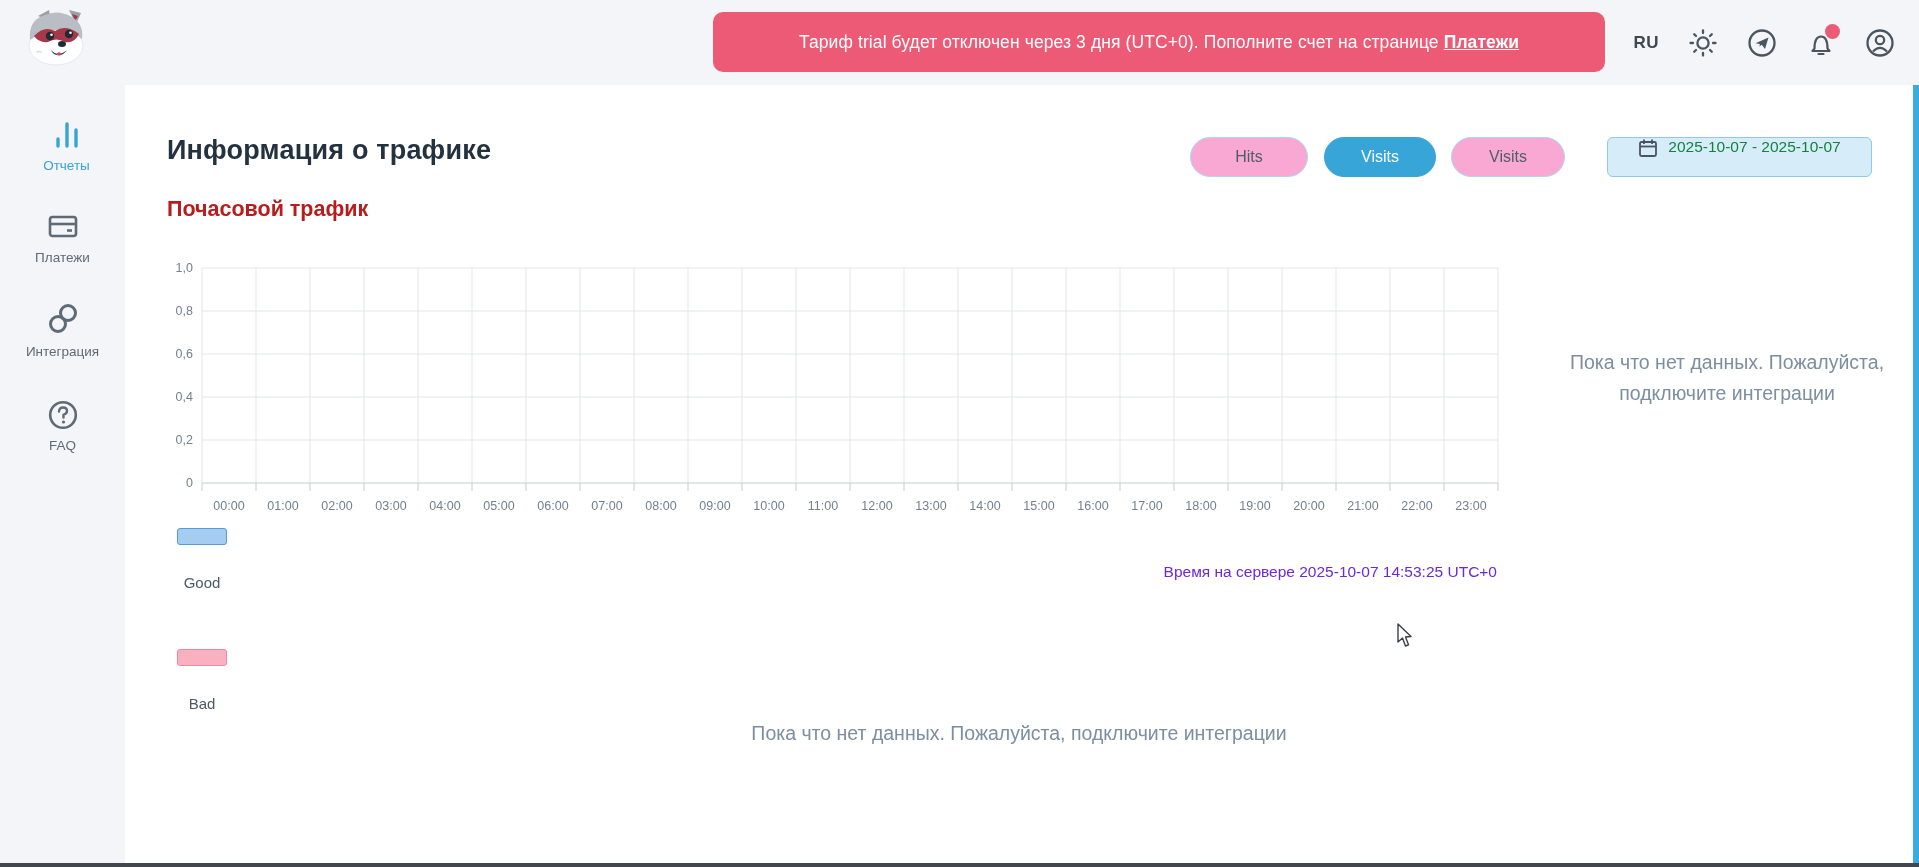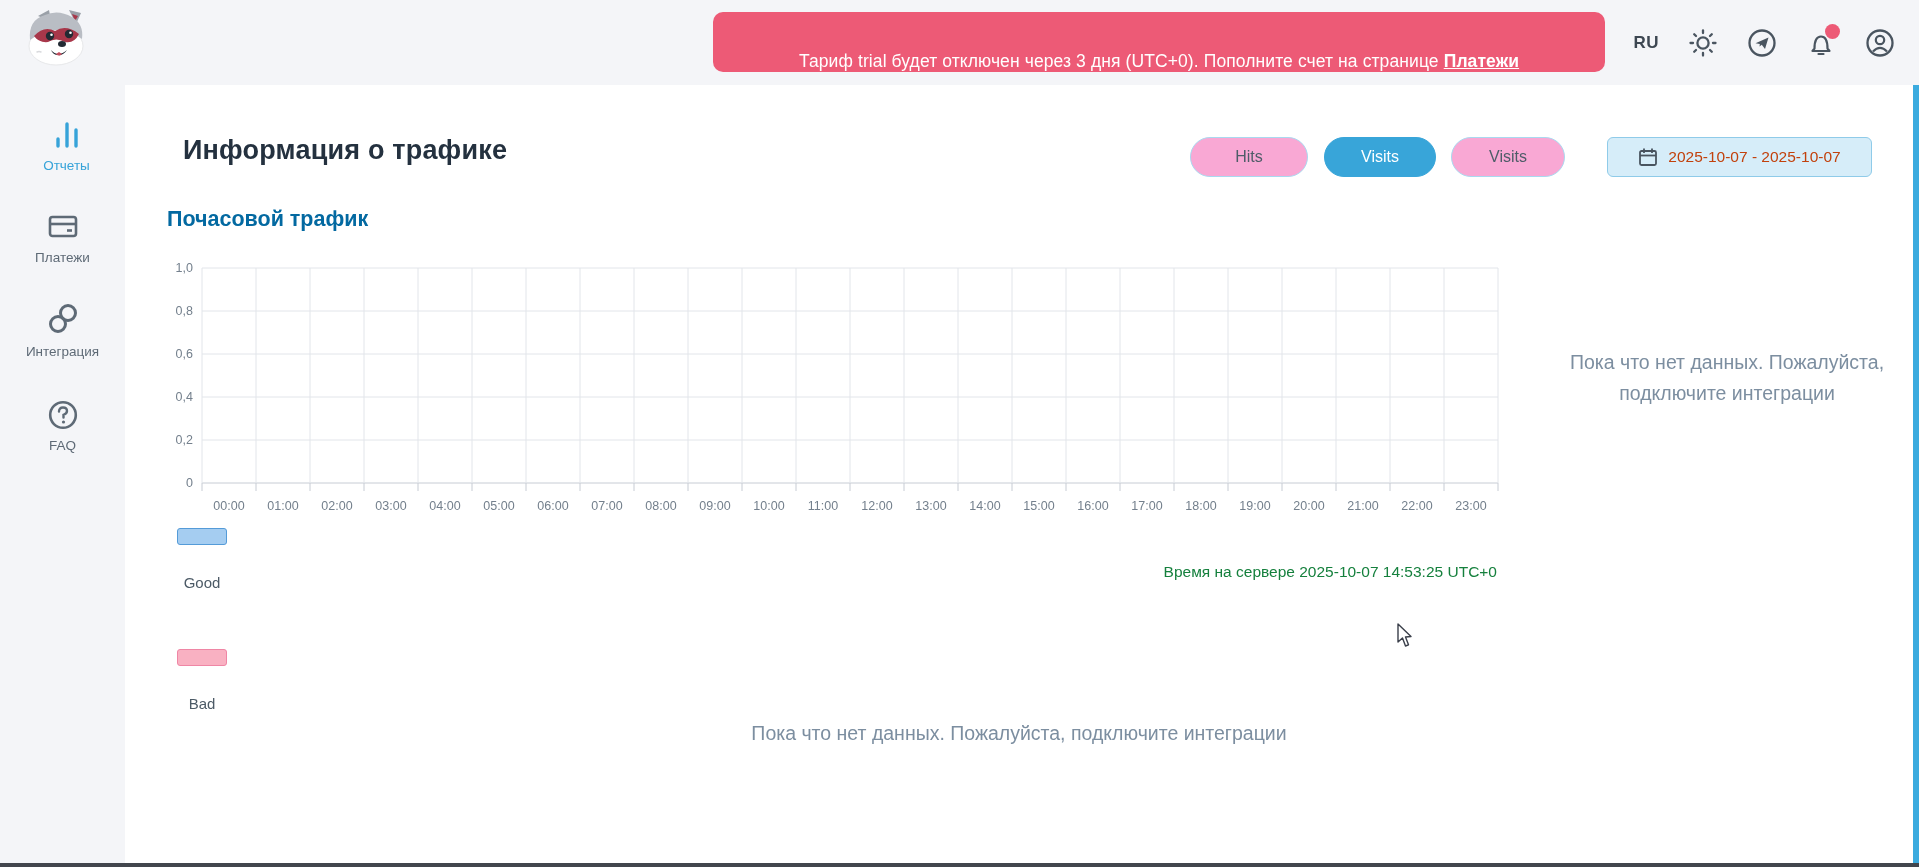--- a/index.html
+++ b/index.html
@@ -27,45 +27,45 @@
   .badge-dot { position:absolute; right:-4px; top:-4px; width:15px; height:15px; border-radius:50%; background:#ed5a76; }
 
   
   .side-item { position:absolute; left:0; width:125px; text-align:center; cursor:pointer; color:#5e6a76; }
   .side-item svg { display:block; margin:0 auto 6px auto; }
   .side-item .lbl { font-size:13.5px; }
   .side-item.active { color:#36a3d9; }
 
   
   #main { position:absolute; left:125px; top:85px; width:1788px; height:778px; background:#ffffff; }
-  #page-title { position:absolute; left:42px; top:50px; font-size:27px; font-weight:bold; color:#24313f; letter-spacing:.2px;margin-left:16px; }
+  #page-title { position:absolute; left:42px; top:50px; font-size:27px; font-weight:bold; color:#24313f; letter-spacing:.2px; }
 
   .pill { position:absolute; top:52px; height:40px; border-radius:20px; background:#f9a8d4;
     border:1px solid #a9d9f0; color:#4e5c68; font-size:16px; display:flex; align-items:center;
     justify-content:center; cursor:pointer; font-family:"Liberation Sans",sans-serif; }
   .pill.active { background:#38a5d9; border-color:#38a5d9; color:#ffffff; }
   #tab-hits  { left:1065px; width:118px; }
   #tab-visits{ left:1199px; width:112px; }
   #tab-hosts { left:1326px; width:114px; }
 
   #date-range { position:absolute; left:1482px; top:52px; width:265px; height:40px;
     background:#d6edf9; border:1px solid #8fcbe9; border-radius:6px; display:flex;
-    align-items:center; justify-content:center; gap:10px; font-size:15.5px; color:#c2410c; cursor:pointer; }
-
-  #section-title { position:absolute; left:42px; top:122px; font-size:21.5px; font-weight:bold; color:#0369a1; }
+    justify-content:center; gap:10px; font-size:15.5px; color:#15803d; cursor:pointer; }
+
+  #section-title { position:absolute; left:42px; top:112px; font-size:21.5px; font-weight:bold; color:#b91c1c; }
 
   #chart-wrap { position:absolute; left:42px; top:170px; width:1360px; height:280px; }
 
   #legend { position:absolute; left:52px; top:443px; display:flex; align-items:center; gap:29px;flex-direction:column; }
   .swatch { width:50px; height:17px; border-radius:3px; border:1px solid transparent; }
   .legend-lbl { font-size:15px; color:#4c5a66; }
   .legend-gap { width:20px; }
 
   #server-time { position:absolute; left:42px; top:478px; width:1330px; text-align:right;
-    font-size:15.5px; color:#15803d; }
+    font-size:15.5px; color:#6d28d9; }
 
   #side-nodata { position:absolute; left:1395px; top:262px; width:414px; text-align:center;
     font-size:19.5px; line-height:31px; color:#7c8ea0; }
   #bottom-nodata { position:absolute; left:0; top:637px; width:100%; text-align:center;
     font-size:19.5px; color:#7c8ea0; }
 
   #cursor { position:absolute; left:1395px; top:623px; width:20px; height:26px; z-index:50; }
 </style>
 </head>
 <body>
@@ -87,21 +87,21 @@
     <circle cx="26.5" cy="26.8" r="1.3" fill="#ffffff"></circle>
     <circle cx="44" cy="26" r="4.2" fill="#222a33"></circle>
     <circle cx="45.5" cy="24.8" r="1.3" fill="#ffffff"></circle>
     <ellipse cx="37" cy="36" rx="4" ry="3" fill="#222a33"></ellipse>
     <path d="M26 42 Q33 50 42 42 Q38 48 33 47 Q28 47 26 42 Z" fill="#222a33"></path>
     <path d="M31 46 Q34 49 37 46 L34 44 Z" fill="#c34d5e"></path>
     <path d="M12 44 Q14 43 16 44" stroke="#d9dadd" stroke-width="1.5" fill="none" stroke-linecap="round"></path>
   </svg>
 </div>
 
-<div id="trial-banner" style="background: rgb(237, 90, 118); align-items: flex-end;">
+<div id="trial-banner" style="background: rgb(237, 90, 118);">
   <span>Тариф trial будет отключен через 3 дня (UTC+0). Пополните счет на странице</span>
   <b>Платежи</b>
 </div>
 
 <div id="top-right">
   <span id="lang">RU</span>
 
   <span class="top-icon">
     <svg viewBox="0 0 30 30">
       <circle cx="15" cy="15" r="5.6" fill="none" stroke="#4a5560" stroke-width="2.3"></circle>

